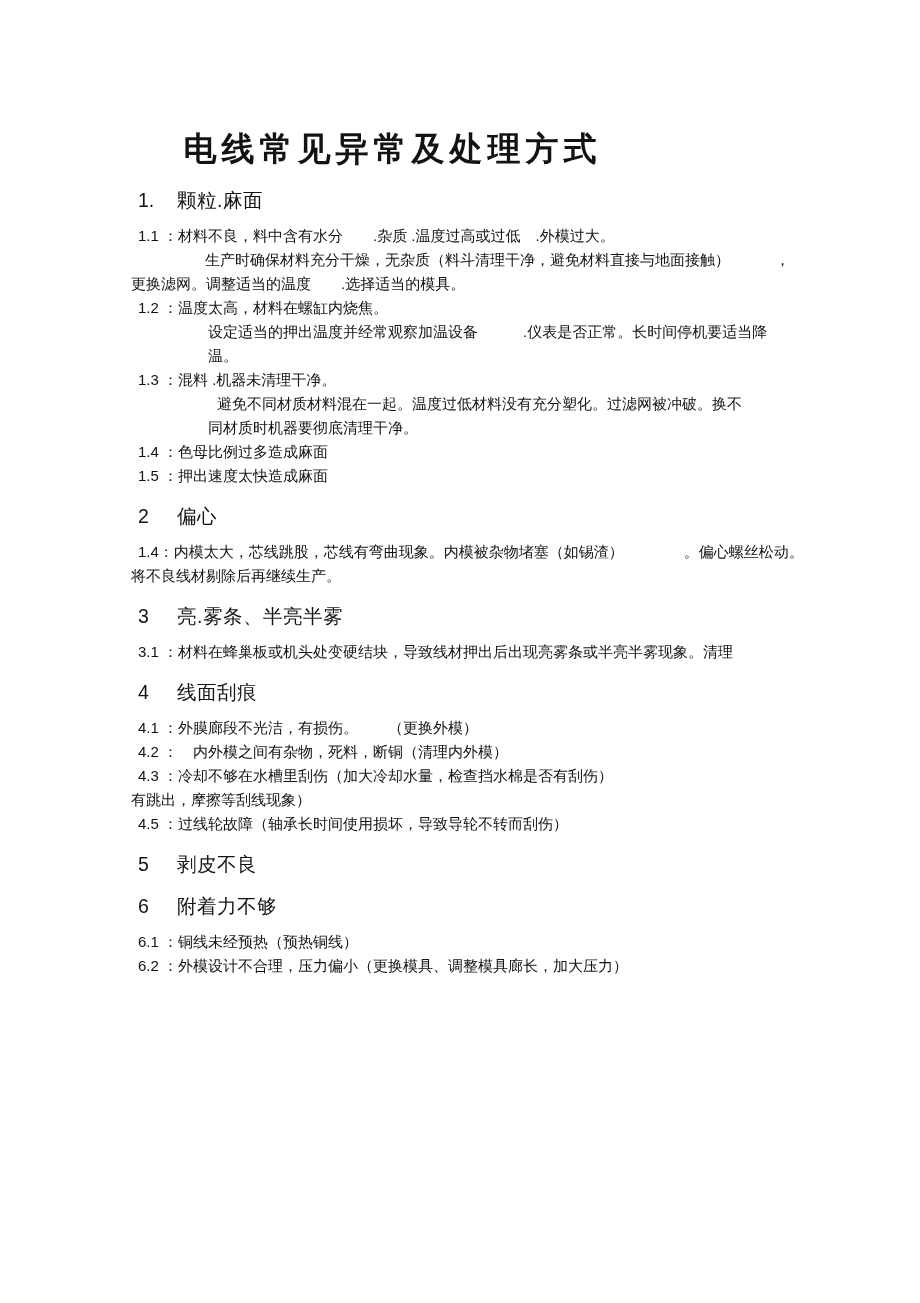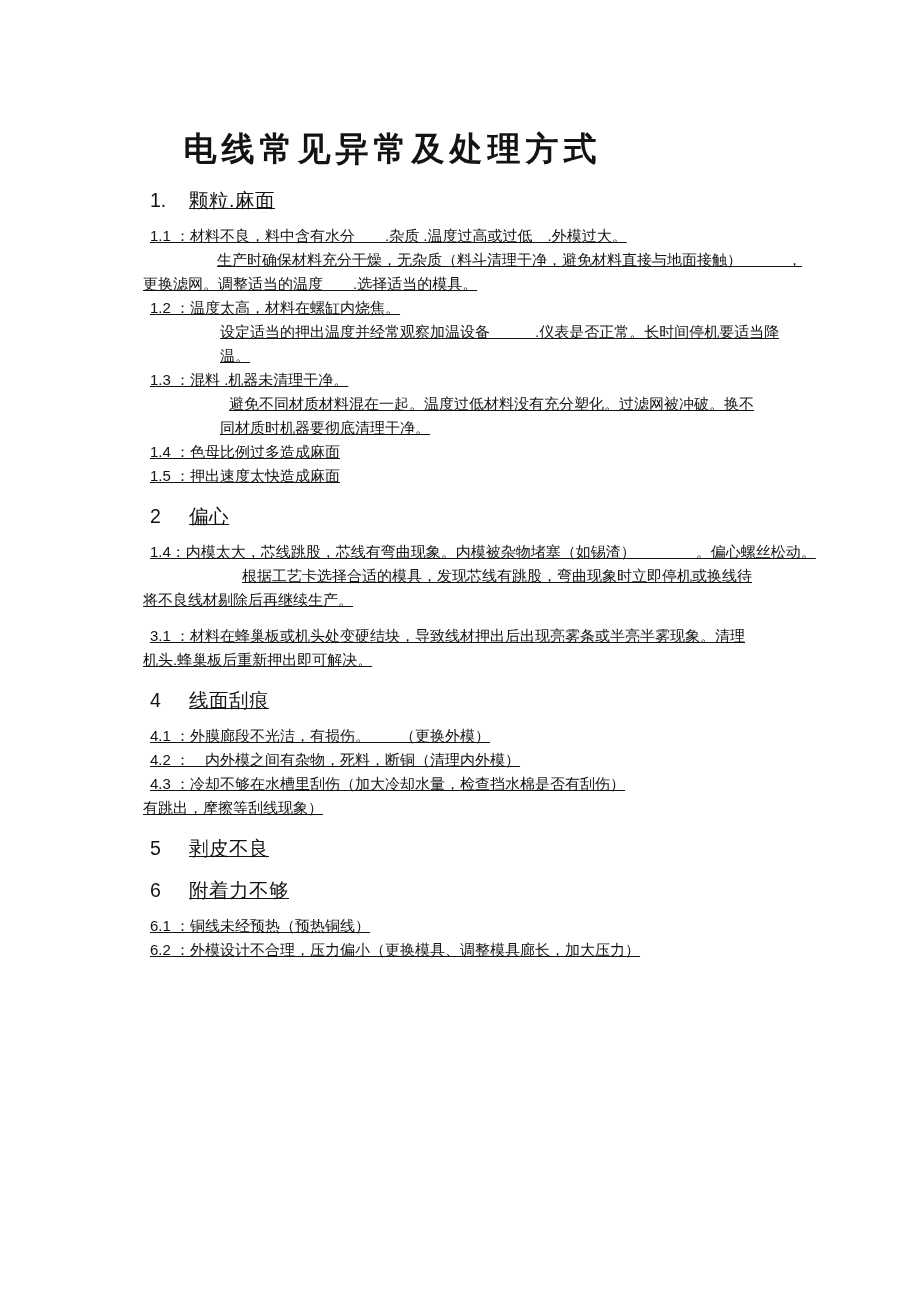--- a/index.html
+++ b/index.html
@@ -23,21 +23,21 @@
   }
   .doc-title {
     margin: 0 0 18px 0;
     font-size: 33px;
     line-height: 38px;
     font-weight: bold;
     text-align: center;
     letter-spacing: 5px;
     white-space: pre;
   }
-  .doc-section { margin: 12px; text-decoration: underline; }
+  .doc-section { margin: 0; }
   .section-heading {
     margin: 14px 0 10px 0;
     font-size: 19.5px;
     line-height: 28px;
     font-weight: normal;
     white-space: pre;
   }
   .sec-num {
     display: inline-block;
     min-width: 46px;
@@ -84,46 +84,46 @@
 
   <div class="line" style="padding-left: 7px;">1.5 ：押出速度太快造成麻面</div>
 </div>
   </section>
 
   <section class="doc-section">
     <h2 class="section-heading"><span class="sec-num">2</span><span class="sec-title">偏心</span></h2>
     <div class="sec-body">
   <div class="line" style="padding-left: 7px;">1.4：内模太大，芯线跳股，芯线有弯曲现象。内模被杂物堵塞（如锡渣）　　　　。偏心螺丝松动。</div>
 
-  <div class="line" style="padding-left: 99px;">根据工艺卡选择合适的模具，发现芯线有跳股，弯曲现象时立即停机或换线待</div>
 
   <div class="line">将不良线材剔除后再继续生产。</div>
 </div>
   </section>
 
   <section class="doc-section">
+    <h2 class="section-heading"><span class="sec-num">3</span><span class="sec-title">亮.雾条、半亮半雾</span></h2>
     <div class="sec-body">
   <div class="line" style="padding-left: 7px;">3.1 ：材料在蜂巢板或机头处变硬结块，导致线材押出后出现亮雾条或半亮半雾现象。清理</div>
 
-  <div class="line">机头.蜂巢板后重新押出即可解决。</div>
 </div>
   </section>
 
   <section class="doc-section">
     <h2 class="section-heading"><span class="sec-num">4</span><span class="sec-title">线面刮痕</span></h2>
     <div class="sec-body">
   <div class="line" style="padding-left: 7px;">4.1 ：外膜廊段不光洁，有损伤。　　（更换外模）</div>
 
   <div class="line" style="padding-left: 7px;">4.2 ：　内外模之间有杂物，死料，断铜（清理内外模）</div>
 
   <div class="line" style="padding-left: 7px;">4.3 ：冷却不够在水槽里刮伤（加大冷却水量，检查挡水棉是否有刮伤）</div>
 
 
   <div class="line">有跳出，摩擦等刮线现象）</div>
 
+  <div class="line" style="padding-left: 7px;">4.5 ：过线轮故障（轴承长时间使用损坏，导致导轮不转而刮伤）</div>
 </div>
   </section>
 
   <section class="doc-section">
     <h2 class="section-heading"><span class="sec-num">5</span><span class="sec-title">剥皮不良</span></h2>
   </section>
 
   <section class="doc-section">
     <h2 class="section-heading"><span class="sec-num">6</span><span class="sec-title">附着力不够</span></h2>
     <div class="sec-body">

